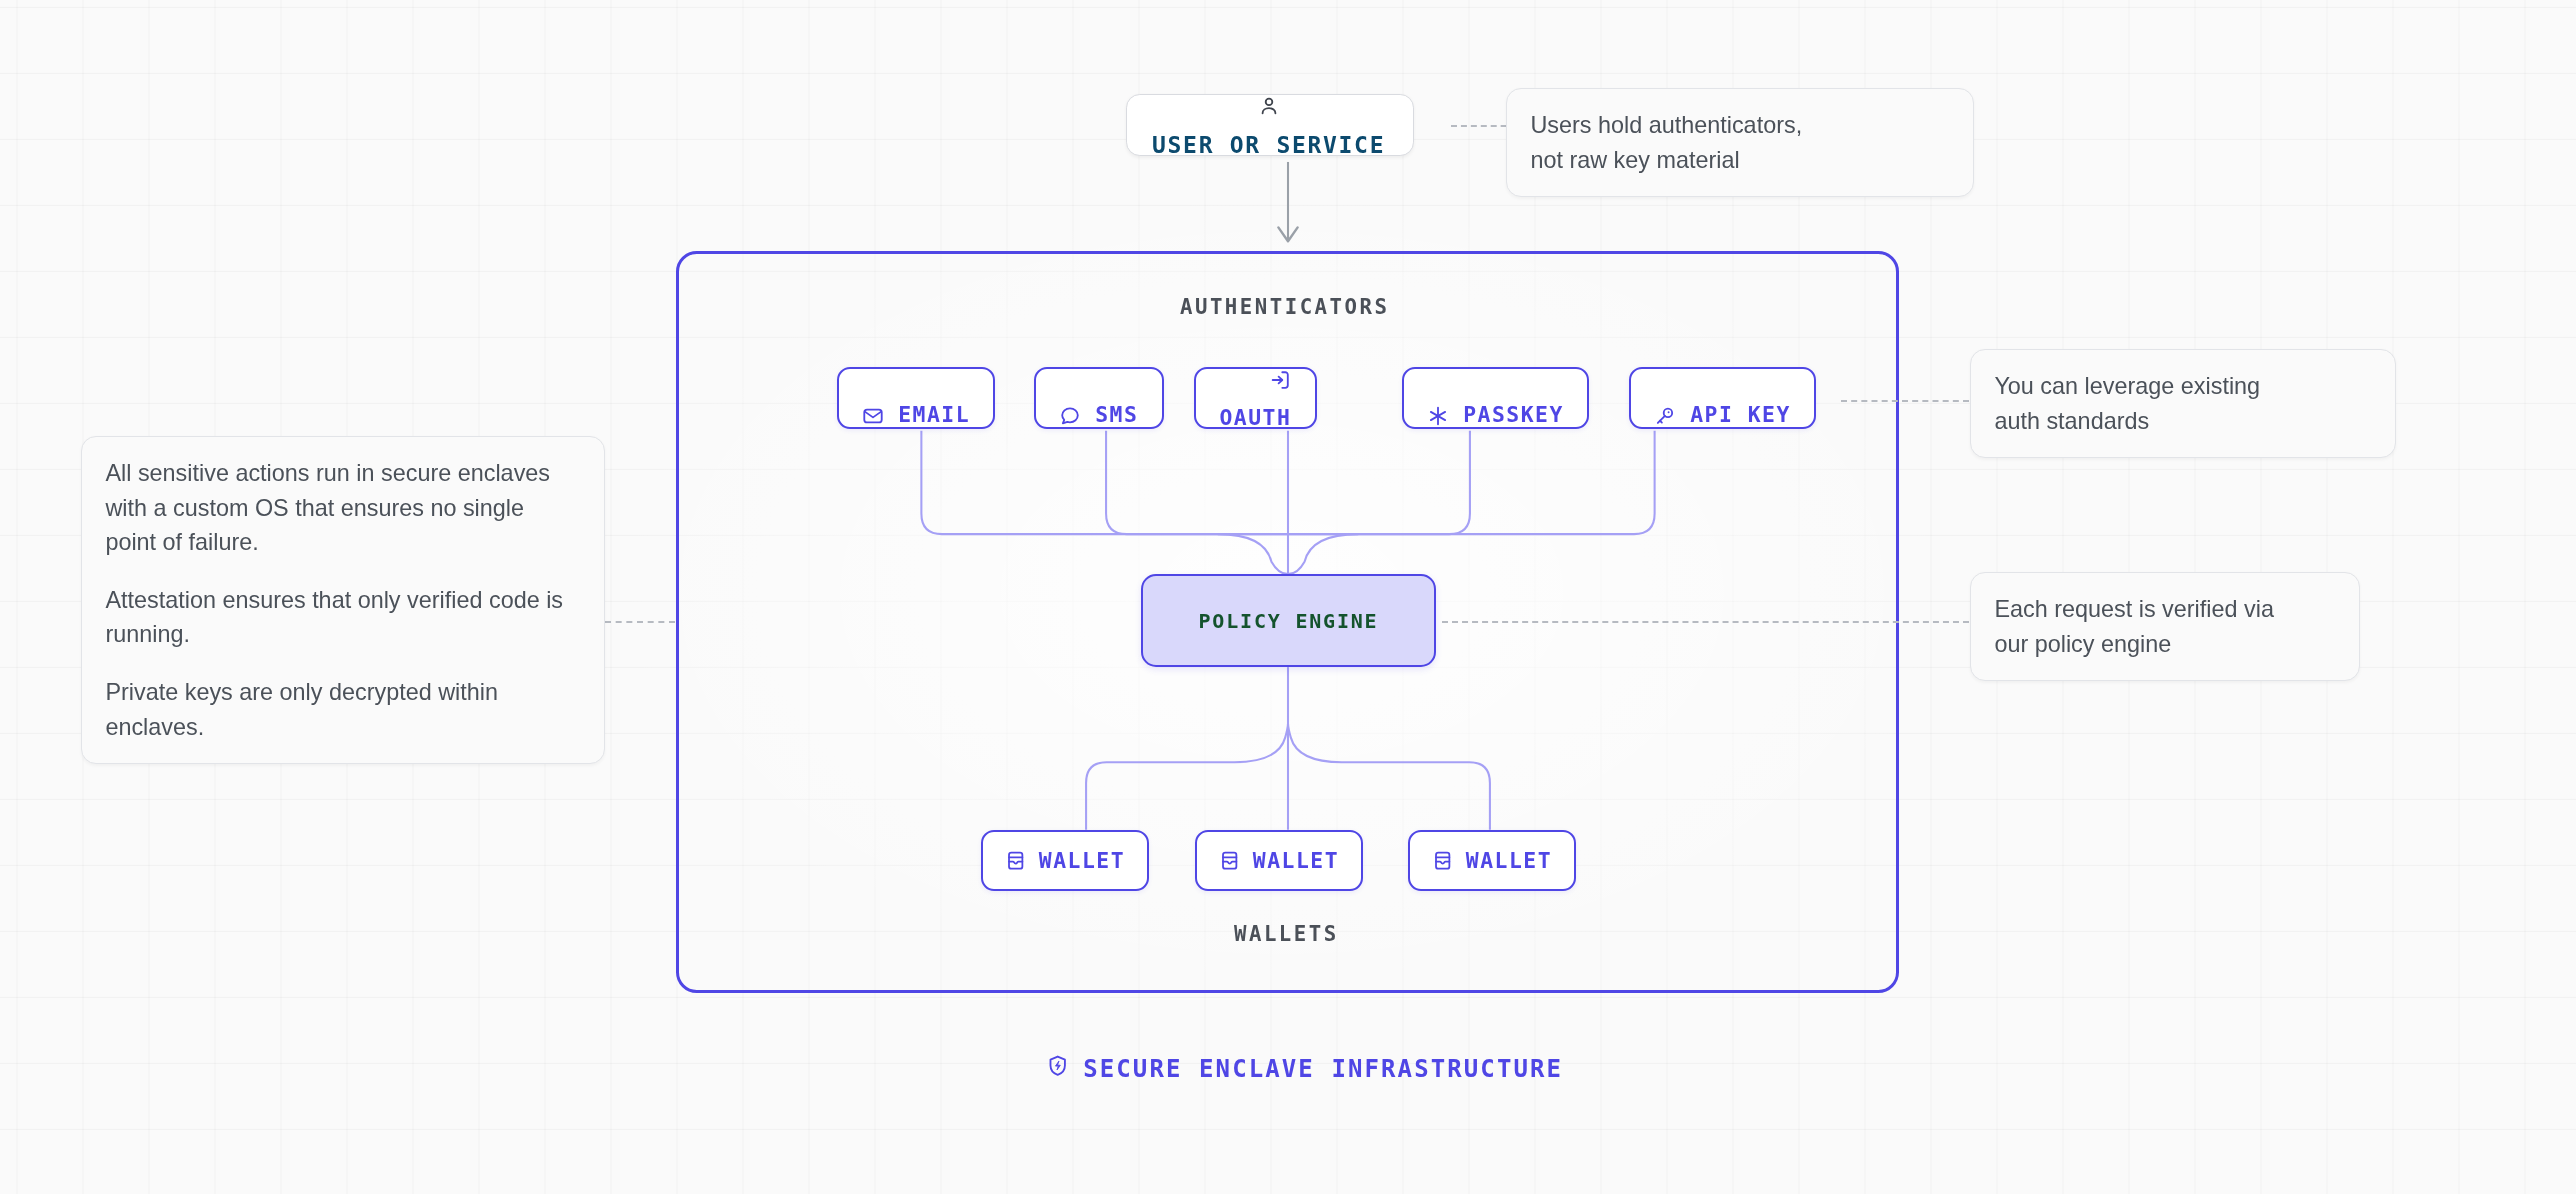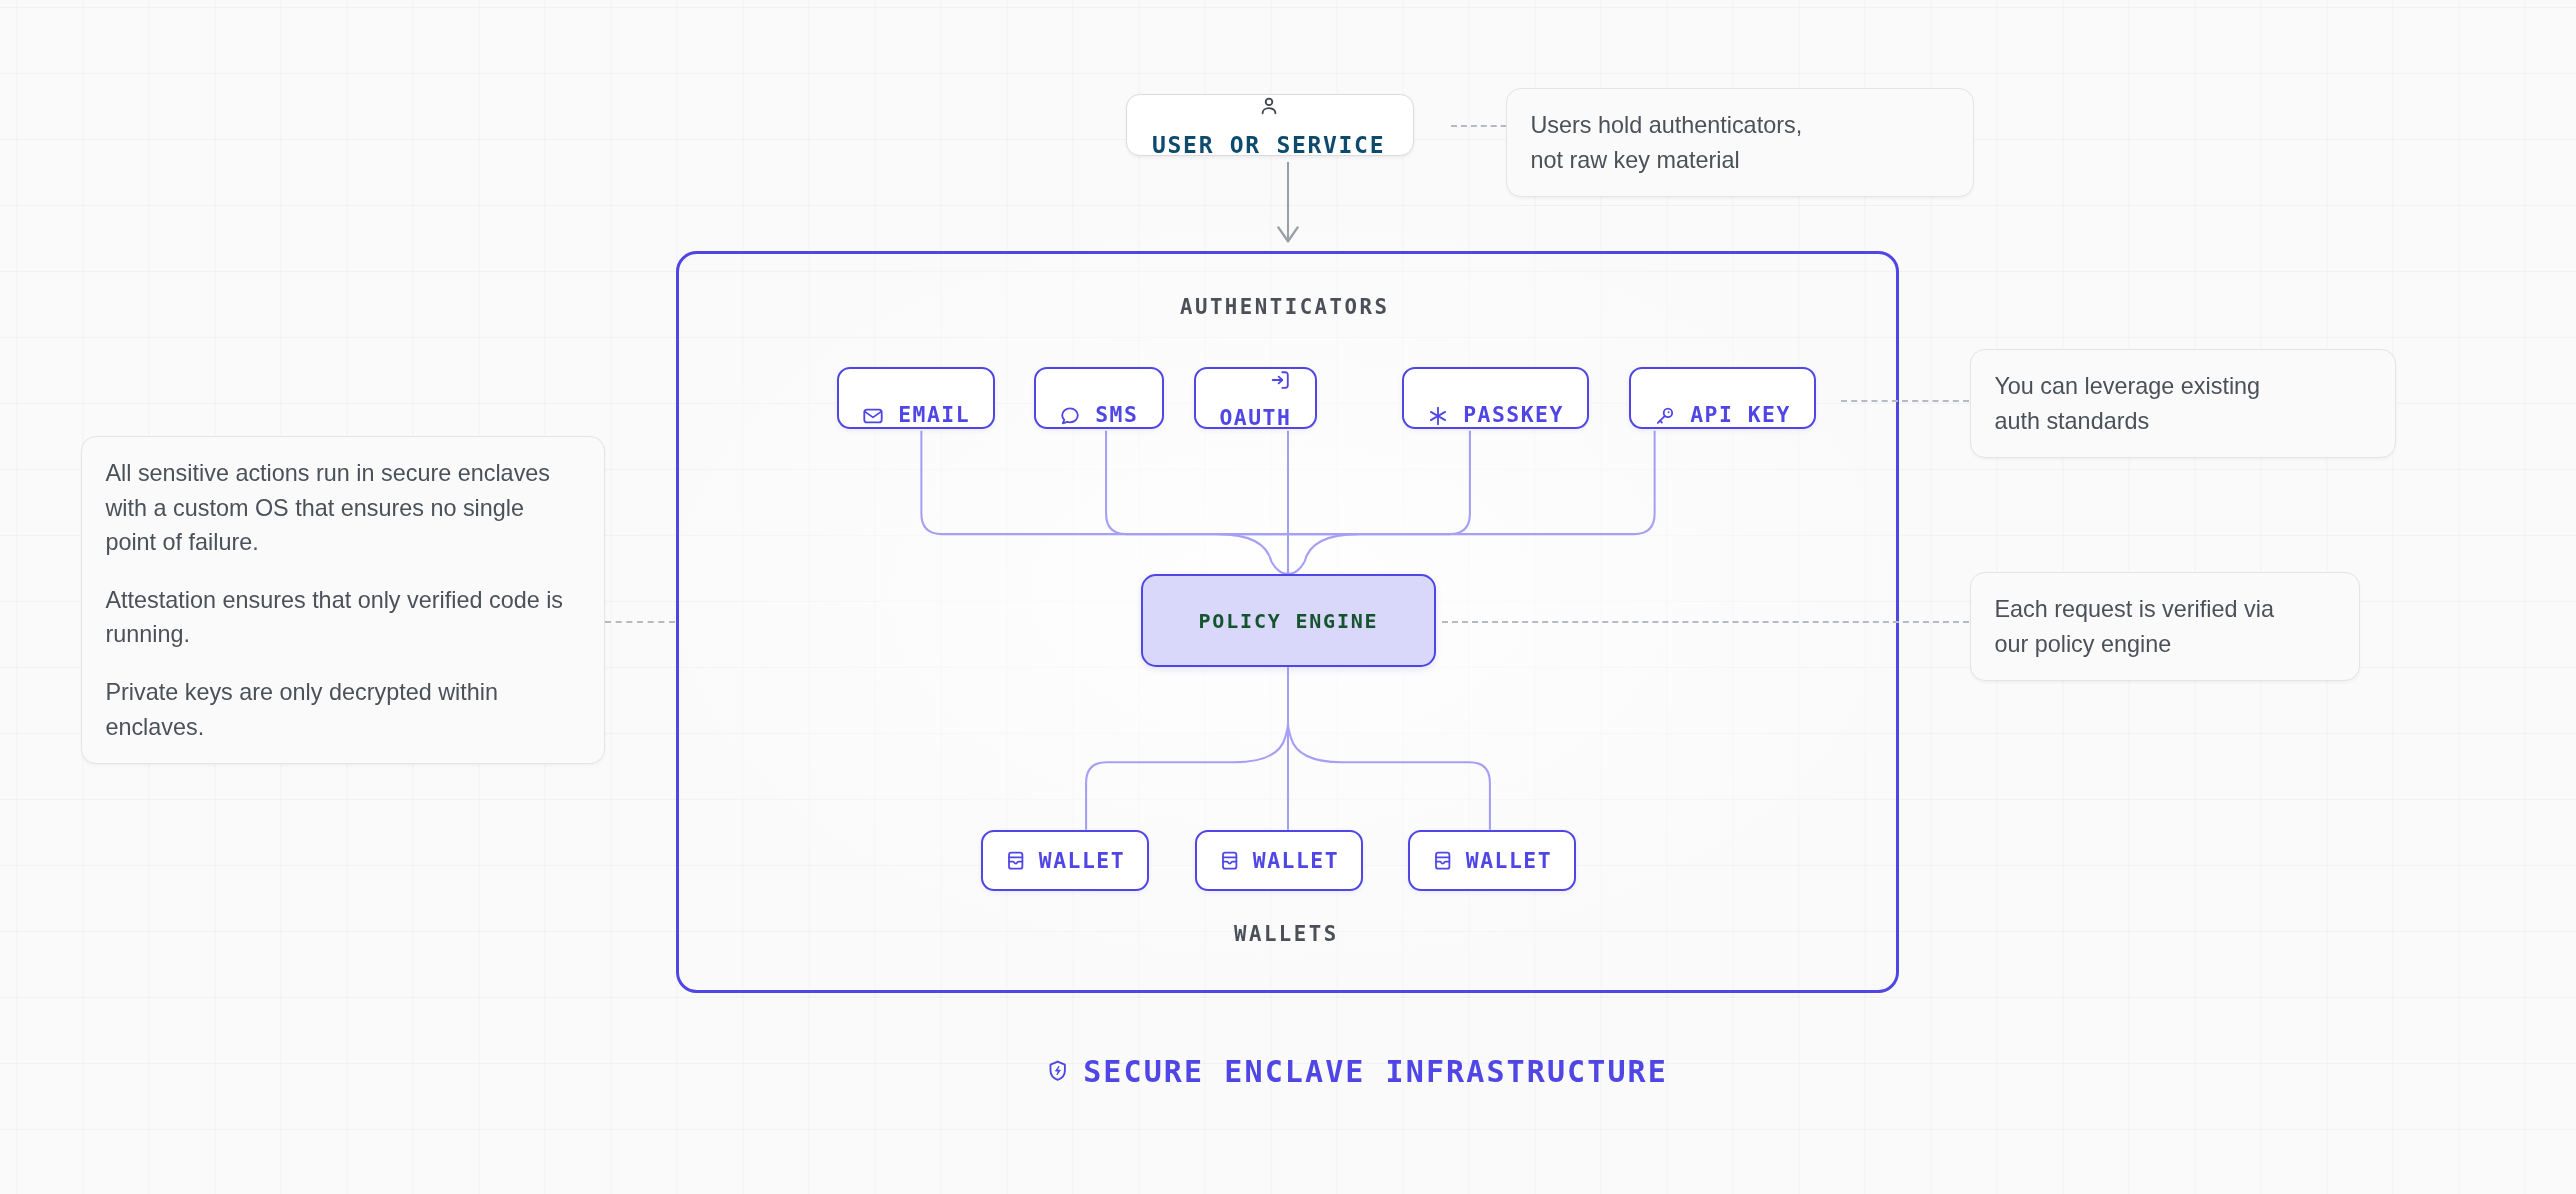--- a/index.html
+++ b/index.html
@@ -160,21 +160,21 @@
   
   #caption {
     position: absolute;
     left: 1046px; top: 1054px;
     display: flex;
     align-items: center;
     gap: 13.8px;
     color: #4f46e5;
     font-family: "DejaVu Sans Mono", monospace;
     font-weight: 700;
-    font-size: 30px;
+    font-size: 24px;
     letter-spacing: 2.1px;
     white-space: nowrap;
   }
 
   svg.wires { position: absolute; left: 0; top: 0; pointer-events: none; }
 </style>
 </head>
 <body>
 
 <div id="stage">

